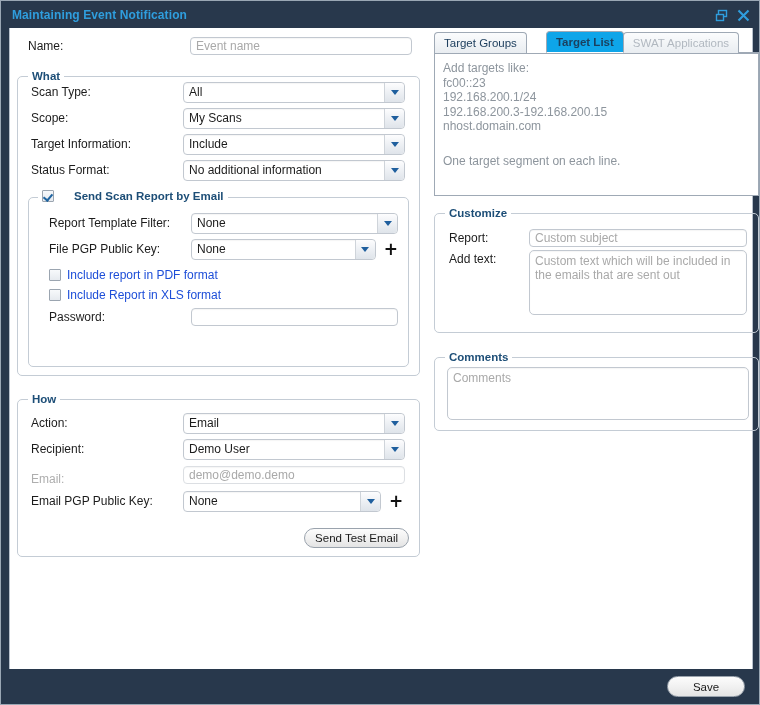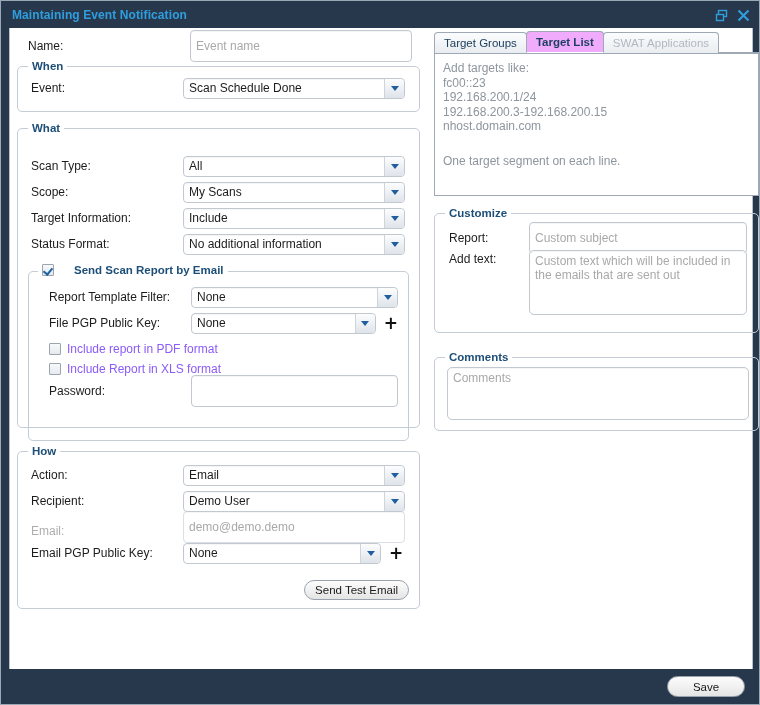--- a/index.html
+++ b/index.html
@@ -66,21 +66,21 @@
     display: flex; align-items: center;
     height: 26px;
   }
   .lbl {
     font-size: 12px; color: #1c1c1c;
     flex: 0 0 auto;
   }
   .lbl.disabled { color: #aeaeae; }
 
   .input {
-    height: 32px;
+    height: 18px;
     border: 1px solid #c2c8d0;
     border-radius: 4px;
     background: #ffffff;
     font-size: 12px;
     color: #1c1c1c;
     padding: 0 5px;
     font-family: "Liberation Sans", sans-serif;
     box-shadow: inset 0 1px 1px rgba(0,0,0,.04);
   }
   .input::placeholder { color: #a9a9a9; }
@@ -152,21 +152,21 @@
   }
   .cb.checked::after {
     content: "";
     position: absolute; left: 2px; top: 1px;
     width: 4px; height: 7px;
     border-right: 2px solid #2064a0;
     border-bottom: 2px solid #2064a0;
     transform: rotate(40deg);
   }
   .cb-row { display: flex; align-items: center; gap: 6px; height: 20px; }
-  .cb-row .cb-label { font-size: 12px; color: #8b5cf6; }
+  .cb-row .cb-label { font-size: 12px; color: #1d4ed8; }
 
   .plus {
     font-size: 17px; font-weight: bold; line-height: 1;
     color: #111; margin-left: 8px; cursor: pointer;
     font-family: "DejaVu Sans", sans-serif;
   }
 
   
   .tabstrip {
     display: flex; align-items: flex-end;
@@ -182,26 +182,27 @@
     border: 1px solid #9fa9b5;
     border-bottom: none;
     border-radius: 4px 4px 0 0;
     background: linear-gradient(to bottom,#fbfcfd,#e9edf1);
     color: #20415f;
     margin-right: -1px;
     position: relative;
     cursor: pointer;
   }
   .tab.active {
-    background: #f0abfc;
+    background: #0ea5e9;
     font-weight: bold;
     color: #1b3f5e;
     height: 22px;
     z-index: 3;
     border-bottom: 1px solid #ffffff;
+    margin-left: 20px;
   }
   .tab.disabled { color: #b1b8c0; cursor: default; }
   .tab-filler {
     flex: 1 1 auto;
     height: 21px;
     border-bottom: 1px solid #9fa9b5;
   }
   .tabpanel {
     border: 1px solid #9fa9b5;
     border-top: none;
@@ -268,34 +269,22 @@
 
   <div class="content">
 
     <div class="col-left">
 
       <div class="row" style="height:28px;padding-left:11px;">
         <span class="lbl" style="width:162px;">Name:</span>
         <input class="input" style="width: 222px;" type="text" placeholder="Event name">
       </div>
 
-      <div class="group" style="margin-top:6px;height:46px;">
-        <span class="legend">When</span>
-        <div class="row" style="height:24px;padding-left:3px;">
-          <span class="lbl" style="width:152px;">Event:</span>
-          <div class="select" style="width:222px;">
-            <span class="sel-val">Scan Schedule Done</span>
-            <span class="arrow">
-                <i class="chev"></i>
-              </span>
-          </div>
-        </div>
-      </div>
-
-      <div class="group" style="margin-top:16px;height:300px;padding-top:24px;">
+
+      <div class="group" style="margin-top:16px;height:300px;padding-top:2px;">
         <span class="legend">What</span>
 
         <div class="row" style="height:26px;padding-left:3px;">
           <span class="lbl" style="width:152px;">Scan Type:</span>
           <div class="select" style="width:222px;">
             <span class="sel-val">All</span>
             <span class="arrow">
                 <i class="chev"></i>
               </span>
           </div>

